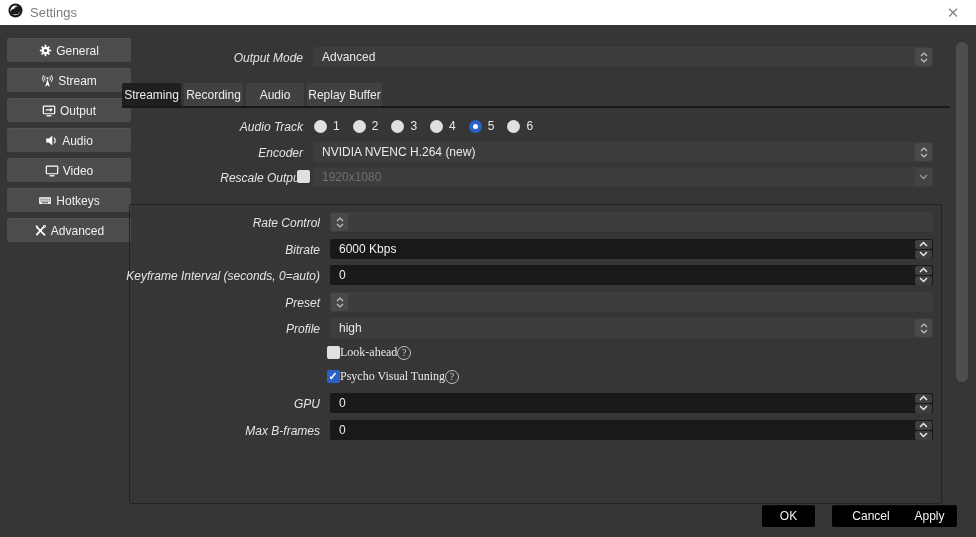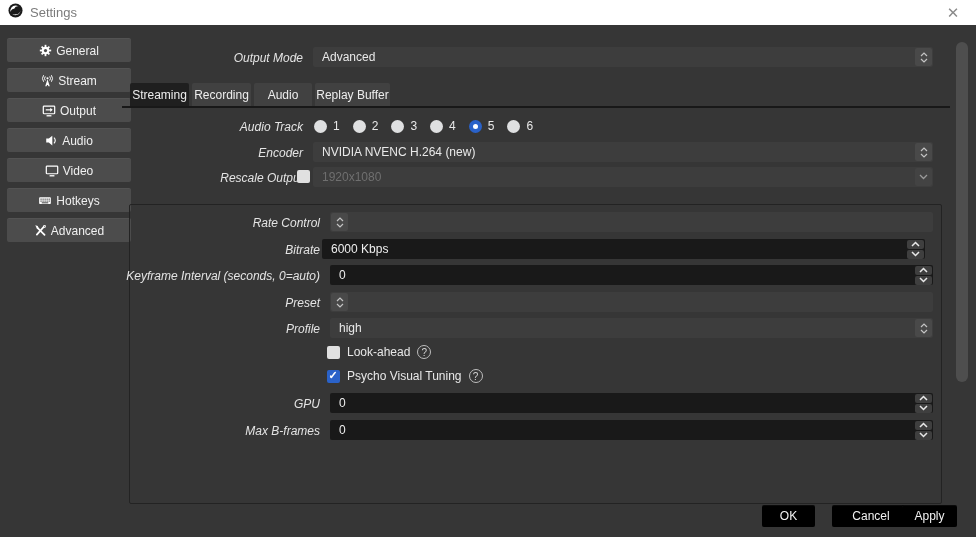--- a/index.html
+++ b/index.html
@@ -38,36 +38,36 @@
     display:flex; align-items:center; justify-content:center; }
   .spinbox { position:absolute; height:20px; background:#191919; border-radius:2px;
     display:flex; align-items:center; color:#eeeeee; font-size:12px; }
   .spinbox .val { flex:1; padding-left:9px; }
   .spin-col { display:flex; flex-direction:column; gap:1px; margin-right:1px; }
   .spin-btn { width:17px; height:9px; background:#3f3f3f; border-radius:2px;
     display:flex; align-items:center; justify-content:center; }
   
   .tab { position:absolute; top:83px; height:24px; background:#414141;
     border-radius:2px 2px 0 0; display:flex; align-items:center; justify-content:center;
-    color:#ededed; font-size:12px;margin-left:8px; }
+    color:#ededed; font-size:12px; }
   .tab.active { background:#1f1f1f; }
   .tabline { position:absolute; left:122px; top:106px; width:828px; height:2px; background:#181818; }
   
   .radio-group { position:absolute; display:flex; align-items:center; gap:13px; }
   .radio { display:flex; align-items:center; gap:6px; color:#e8e8e8; font-size:12px; }
   .radio-ind { width:13px; height:13px; border-radius:50%; background:#dfe0e1; position:relative; }
   .radio.checked .radio-ind { background:#2a62c9; }
   .radio.checked .radio-ind::after { content:""; position:absolute; left:4px; top:4px;
     width:5px; height:5px; border-radius:50%; background:#ffffff; }
   .checkbox { width:13px; height:13px; border-radius:2px; background:#e0e0e0; position:relative; }
   .checkbox.checked { background:#2a62c9; }
   .checkbox.checked::after { content:"✓"; position:absolute; left:1.5px; top:-0.5px;
     color:#ffffff; font-size:11px; font-weight:bold; }
-  .check-row { position:absolute; display:flex; align-items:center; gap:7px;
-    color:#e8e8e8; font-size:12px; }
+  .check-row { position:absolute; display:flex; align-items:center; 
+    color:#e8e8e8; font-size:12px;font-family:Liberation Serif, serif; }
   .help { width:14px; height:14px; border-radius:50%; border:1px solid #bdbdbd;
     color:#d2d2d2; font-size:10px; display:flex; align-items:center; justify-content:center; }
   
   .groupbox { position:absolute; left:129px; top:204px; width:813px; height:300px;
     border:1px solid #232323; border-radius:2px; }
   .dlg-btn { position:absolute; top:505px; height:22px; background:#000000; border-radius:2px;
     box-shadow: inset 0 -1px 0 rgba(0,0,0,.28), inset 0 1px 0 rgba(255,255,255,.04);
     display:flex; align-items:center; justify-content:center; color:#f1f1f1; font-size:12px; }
   .scroll-handle { position:absolute; left:956px; top:42px; width:12px; height:340px;
     border-radius:6px; background:#4e4e4e; }
@@ -268,21 +268,21 @@
     <svg width="8" height="5" viewBox="0 0 8 5">
         <polyline points="1,4 4,1 7,4" fill="none" stroke="#c4c4c4" stroke-width="1.2"></polyline>
       </svg>
     <svg width="8" height="5" viewBox="0 0 8 5">
         <polyline points="1,1 4,4 7,1" fill="none" stroke="#c4c4c4" stroke-width="1.2"></polyline>
       </svg>
   </span>
 </div>
 
 <div class="flabel grp" style="top:243px">Bitrate</div>
-<div class="spinbox" style="left:322px; top:239px; width:603px">
+<div class="spinbox" style="left:330px; top:239px; width:603px">
   <span class="val">6000 Kbps</span>
   <span class="spin-col">
     <span class="spin-btn">
         <svg width="9" height="6" viewBox="0 0 9 6">
           <polyline points="1,5 4.5,1.5 8,5" fill="none" stroke="#e8e8e8" stroke-width="1.5"></polyline>
         </svg>
       </span>
     <span class="spin-btn">
         <svg width="9" height="6" viewBox="0 0 9 6">
           <polyline points="1,1 4.5,4.5 8,1" fill="none" stroke="#e8e8e8" stroke-width="1.5"></polyline>

